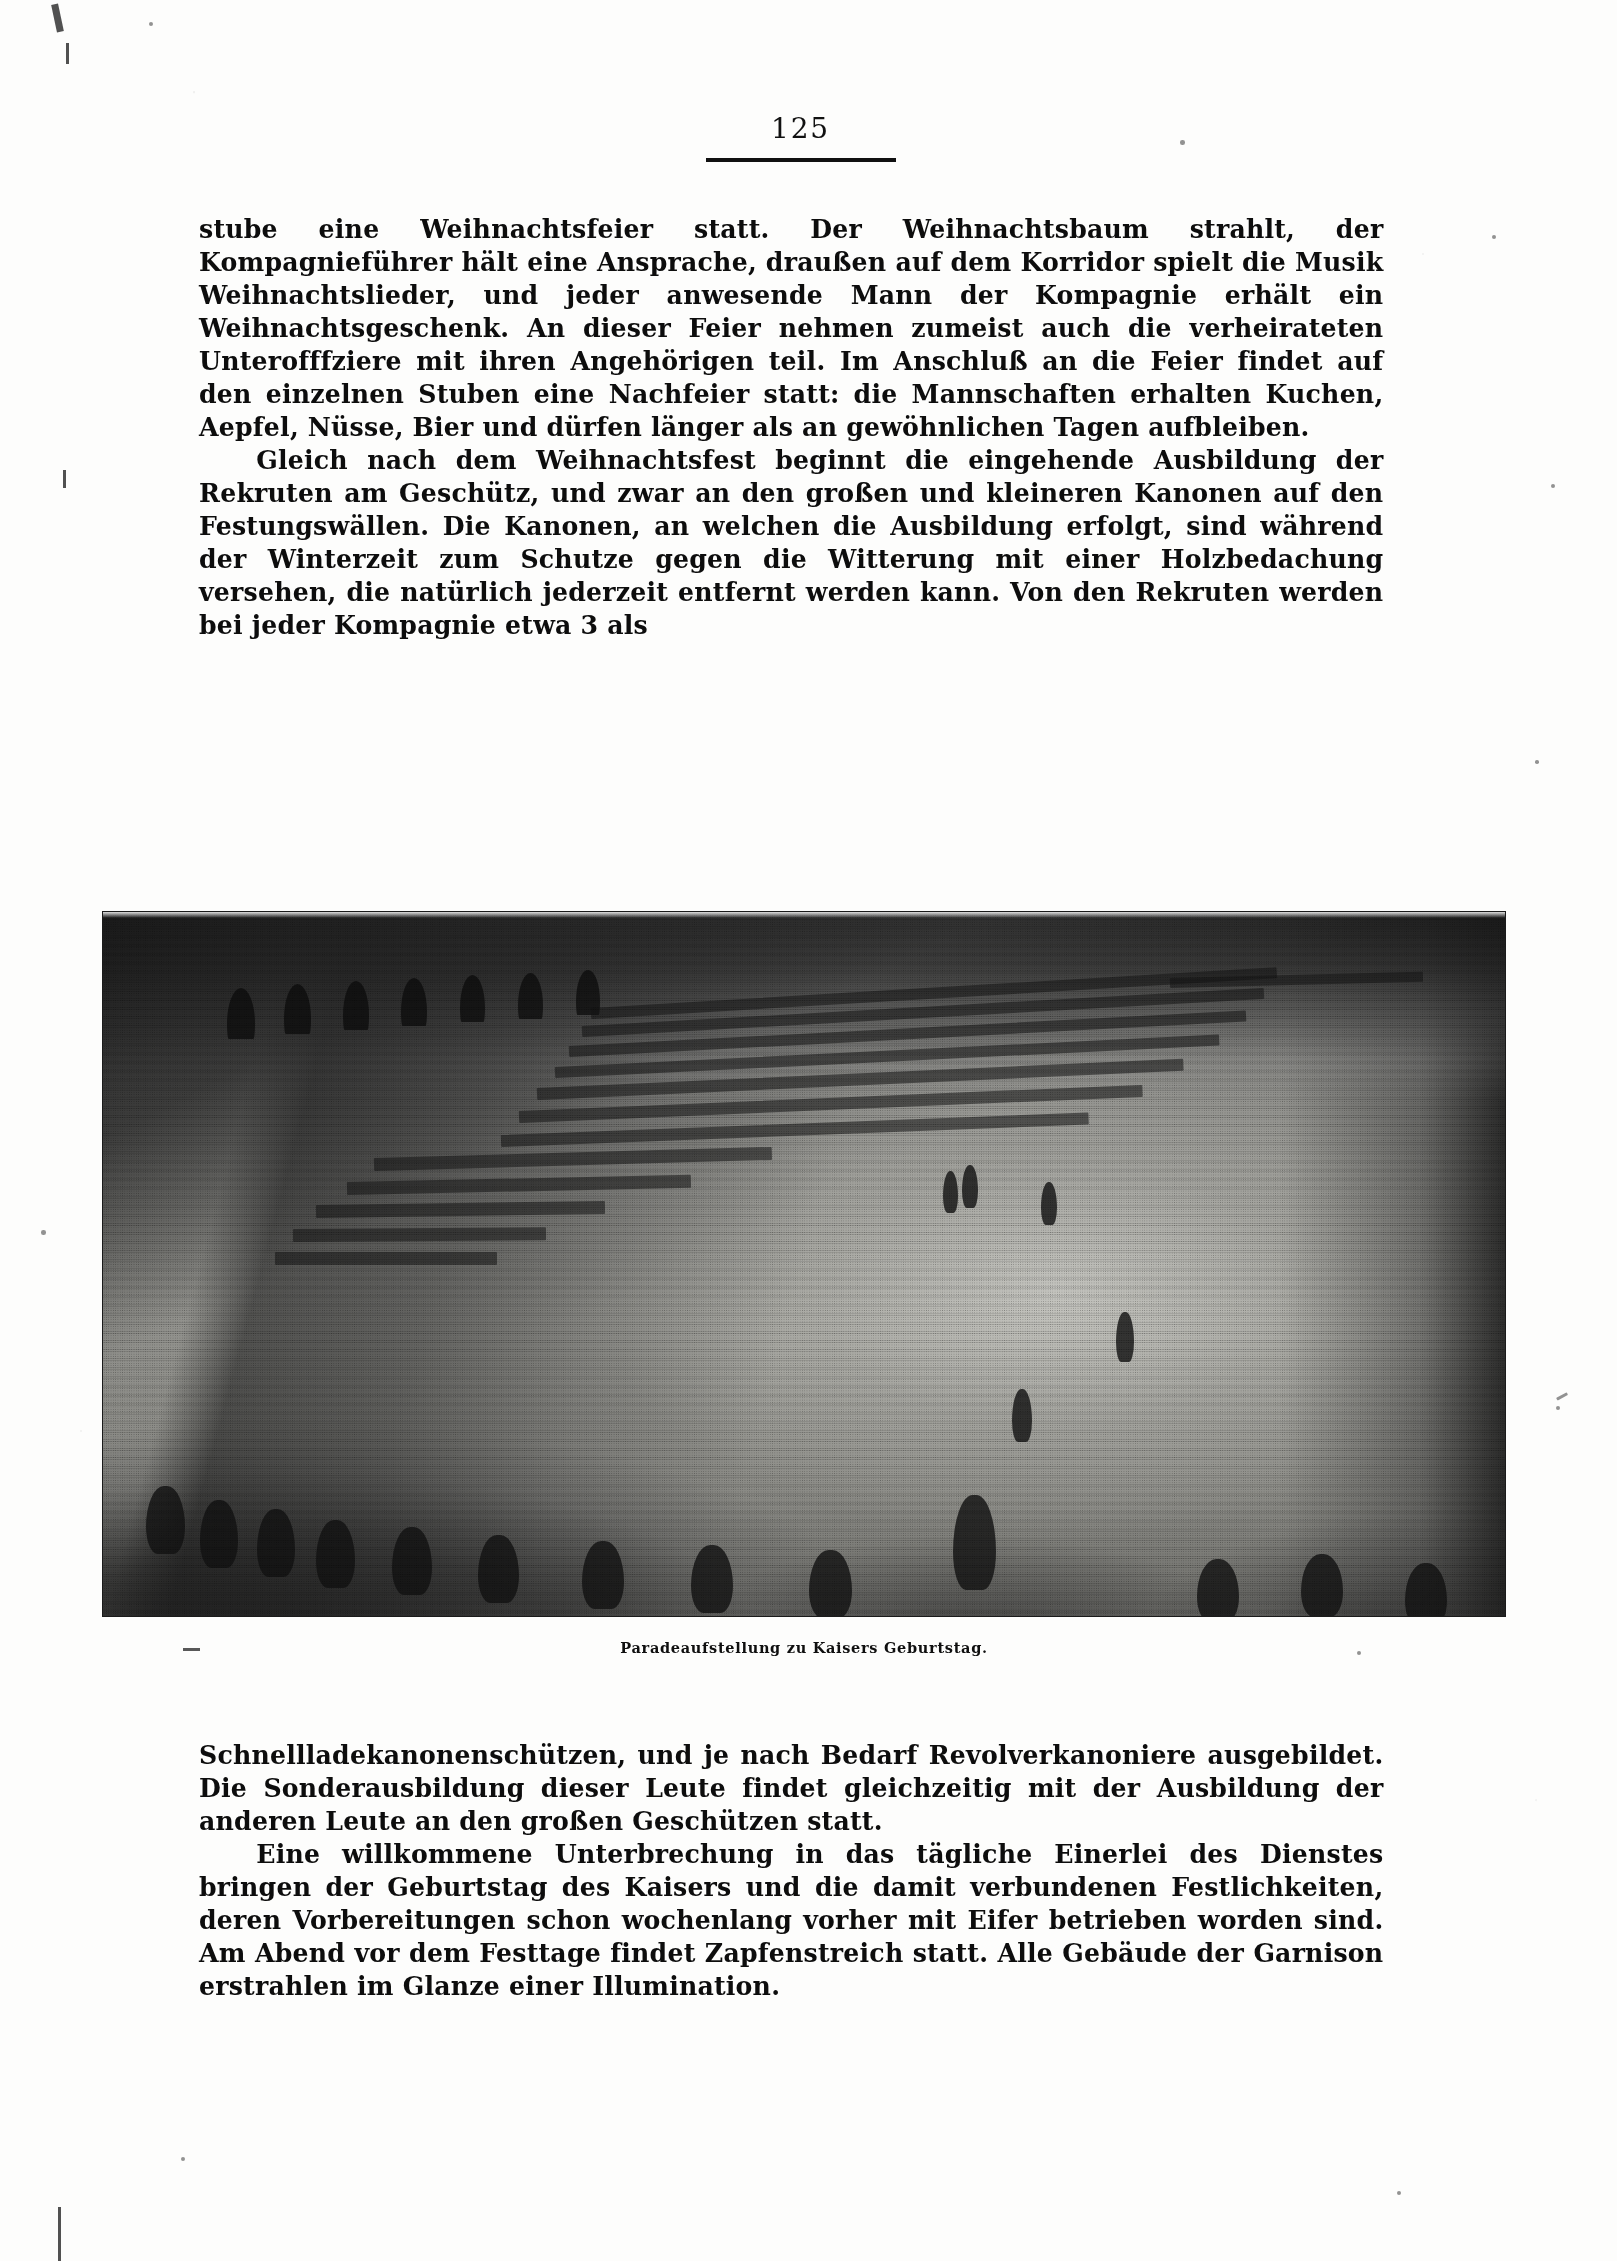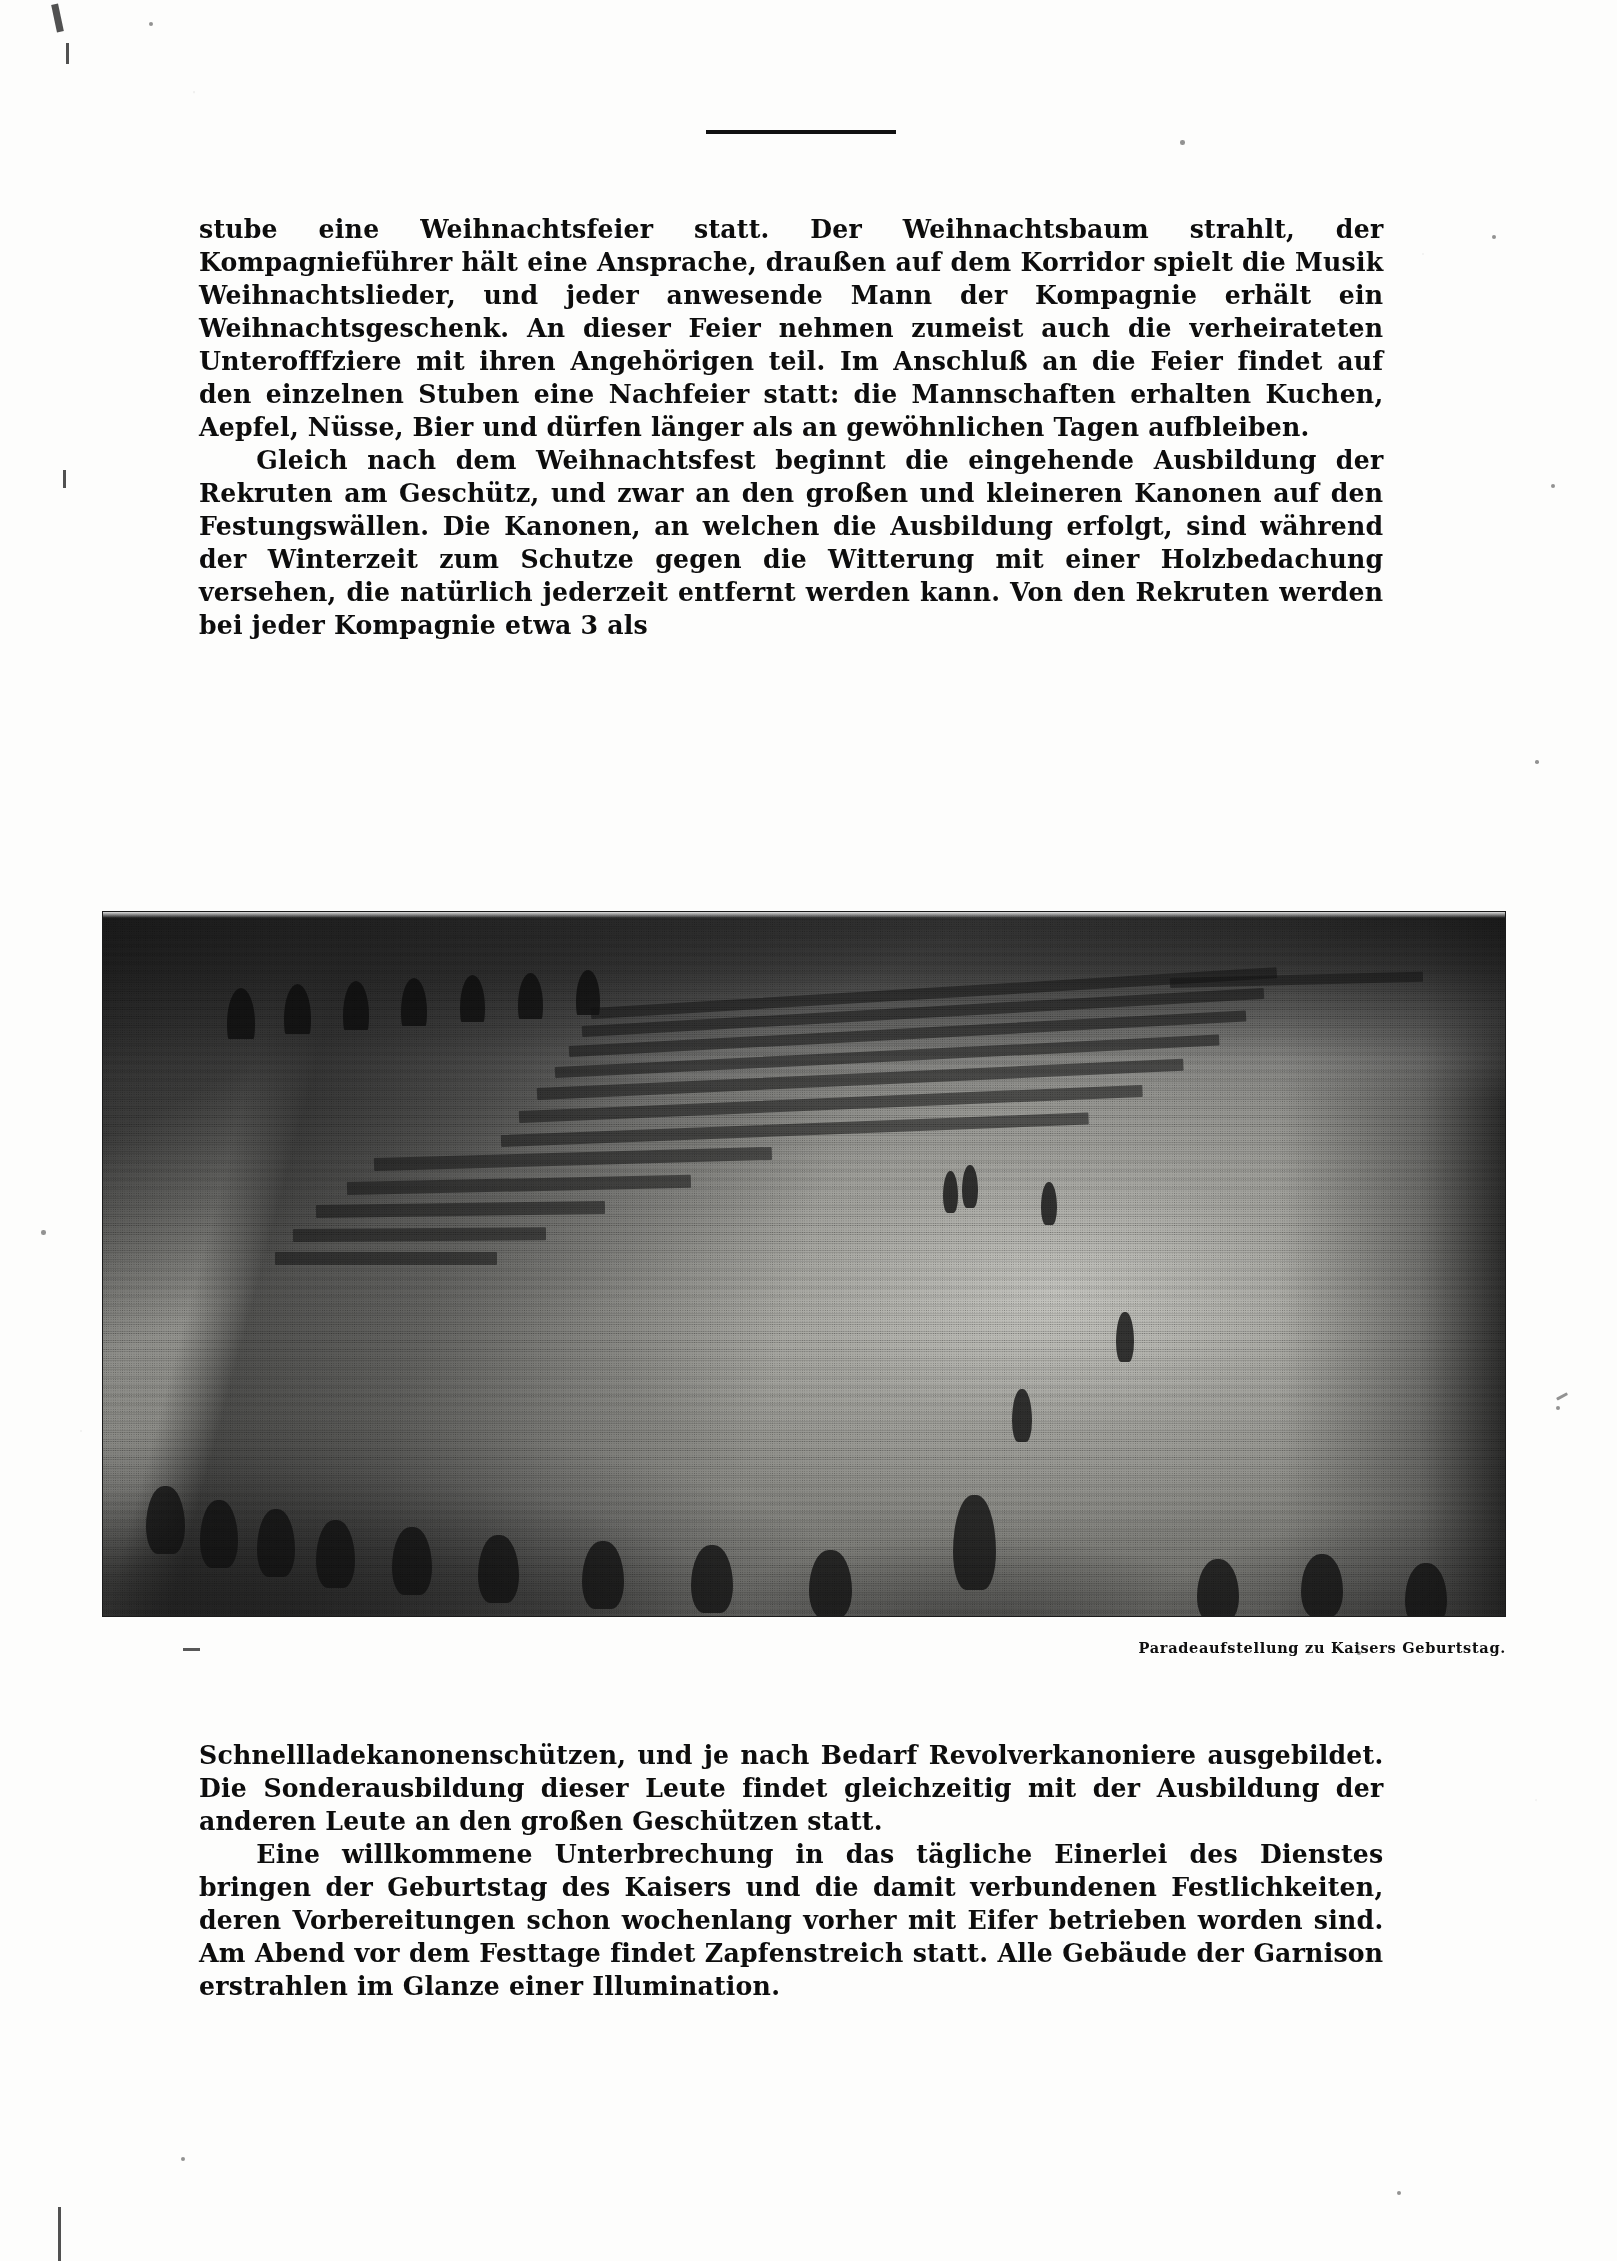--- a/index.html
+++ b/index.html
@@ -195,21 +195,21 @@
   
   .plate-top-light {
     position: absolute;
     left: 0; right: 0; top: 0;
     height: 6.3px;
     background: linear-gradient(to bottom, rgba(255,255,255,0.85), rgba(255,255,255,0));
   }
 
   .figure-caption {
     margin-top: 22px;
-    text-align: right;
+    text-align: center;
     font-family: "DejaVu Serif", serif;
     font-weight: 700;
     font-size: 14.5px;
     letter-spacing: 0.7px;
     color: #0f0f0f;
   }
 
   
   .caption-artifact {
     position: absolute;
@@ -238,20 +238,21 @@
 <div class="speck" style="left:41px; top:1230px; width:4.5px; height:4.5px;"></div>
 <div class="speck" style="left:1556px; top:1406px; width:4.1px; height:4.1px;"></div>
 <div class="speck" style="left:1357px; top:1651px; width:4.1px; height:4.1px;"></div>
 <div class="speck" style="left:181px; top:2157px; width:4.1px; height:4.1px;"></div>
 <div class="speck" style="left:1397px; top:2191px; width:4.1px; height:4.1px;"></div>
 <div class="speck" style="left:1556px; top:1395px; width:11.8px; height:2.7px; border-radius:0.9px; transform:rotate(-28deg);"></div>
 
 <div class="content">
 
   <div class="page-header">
+    <div class="folio">125</div>
     <div class="folio-rule"></div>
   </div>
 
   <div class="fraktur" id="block-top">
     <p>stube eine Weihnachtsfeier statt. Der Weihnachtsbaum strahlt, der Kompagnieführer hält eine Ansprache, draußen auf dem Korridor spielt die Musik Weihnachtslieder, und jeder anwesende Mann der Kompagnie erhält ein Weihnachtsgeschenk. An dieser Feier nehmen zumeist auch die verheirateten Unterofffziere mit ihren Angehörigen teil. Im Anschluß an die Feier findet auf den einzelnen Stuben eine Nachfeier statt: die Mannschaften erhalten Kuchen, Aepfel, Nüsse, Bier und dürfen länger als an gewöhnlichen Tagen aufbleiben.</p>
     <p class="indent">Gleich nach dem Weihnachtsfest beginnt die eingehende Ausbildung der Rekruten am Geschütz, und zwar an den großen und kleineren Kanonen auf den Festungswällen. Die Kanonen, an welchen die Ausbildung erfolgt, sind während der Winterzeit zum Schutze gegen die Witterung mit einer Holzbedachung versehen, die natürlich jederzeit entfernt werden kann. Von den Rekruten werden bei jeder Kompagnie etwa 3 als</p>
   </div>
 
   <div id="figure">
     <div class="plate-frame">

